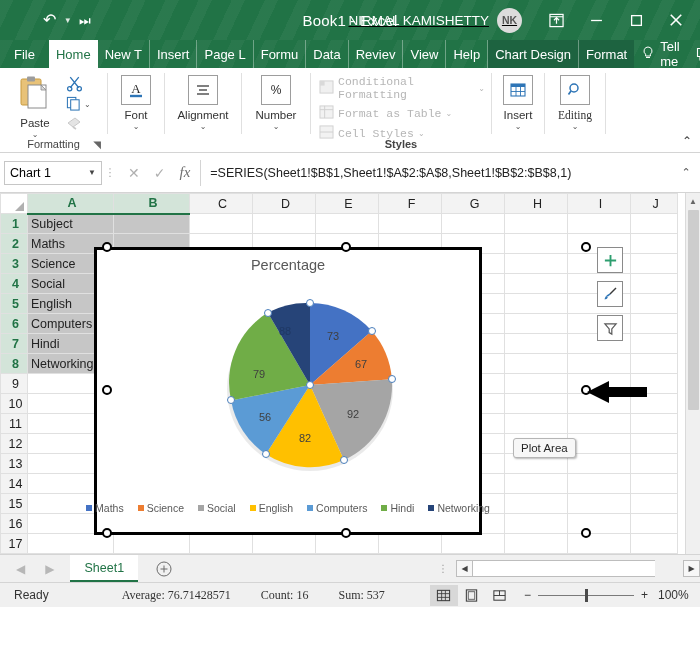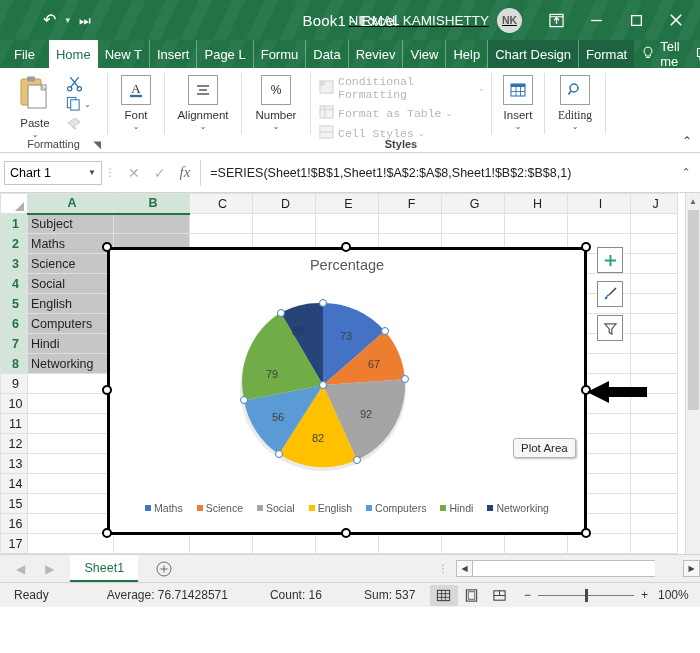--- a/index.html
+++ b/index.html
@@ -126,21 +126,21 @@
   td.rowhead.sel{ background:#d3e4d9; color:#217346; font-weight:600;}
   td.cell.selrange{ background:#c6c6c6; }
   .grid-vscroll{
     position:absolute; top:0; right:0; width:15px; bottom:0; background:#f0f0f0;
     border-left:1px solid #dadada; display:flex; flex-direction:column; align-items:center;
   }
   .sc-arrow{width:15px;height:16px;display:flex;align-items:center;justify-content:center;font-size:8px;color:#666;cursor:pointer;background:#f0f0f0;}
   .sc-thumb{width:11px;margin:1px auto;background:#cdcdcd;border-radius:1px;}
   
   .chart-obj{
-    position:absolute; left:107px; top:247px; width:480px; height:288px;
+    position:absolute; left:94px; top:247px; width:388px; height:288px;
     background:#fff; border:3px solid #000; z-index:20;
   }
   .chart-title{
     text-align:center; font-size:14.5px; color:#595959; padding-top:7px;
     font-family:"Liberation Sans", sans-serif;
   }
   .plot-area{ position:absolute; left:118px; top:40px; width:190px; height:190px; }
   .pie-svg{ display:block; }
   .pie-label{ font-size:11px; fill:#3f3f3f; font-family:"Liberation Sans",sans-serif; }
   .pie-label.dark{ fill:#1f3864; }
@@ -186,21 +186,21 @@
   .hscroll{ width:244px; display:flex; align-items:center; background:#f0f0f0; }
   .hs-arrow{width:17px;height:17px;border:1px solid #bdbdbd;background:#f7f7f7;display:flex;align-items:center;justify-content:center;font-size:8px;color:#444;cursor:pointer;}
   .hs-track{flex:1;height:17px;background:#fff;border:1px solid #bdbdbd;border-left:none;border-right:none;}
   .hs-gap{width:28px;}
   
   .statusbar{
     height:25px; background:#f0f0f0; border-top:1px solid #d4d4d4;
     display:flex; align-items:center; font-size:12px; color:#333;
   }
   .sb-ready{ padding-left:14px; }
-  .sb-stats{ display:flex; gap:42px; margin-left:58px; }
+  .sb-stats{ display:flex; gap:30px; margin-left:73px;font-family:Liberation Serif, serif; }
   .sb-views{ display:flex; margin-left:auto; gap:0; }
   .view-btn{width:28px;height:21px;display:flex;align-items:center;justify-content:center;color:#3b3b3b;cursor:pointer;}
   .view-btn.active{background:#d8d8d8;}
   .zoom-ctl{ display:flex; align-items:center; gap:7px; padding:0 10px; }
   .zoom-track{ width:96px; height:1px; background:#7a7a7a; position:relative;}
   .zoom-thumb{ position:absolute; left:47px; top:-6px; width:3px; height:13px; background:#4a4a4a;}
   .zoom-pct{ width:42px; text-align:right; padding-right:12px; }
 </style>
 </head>
 <body>

